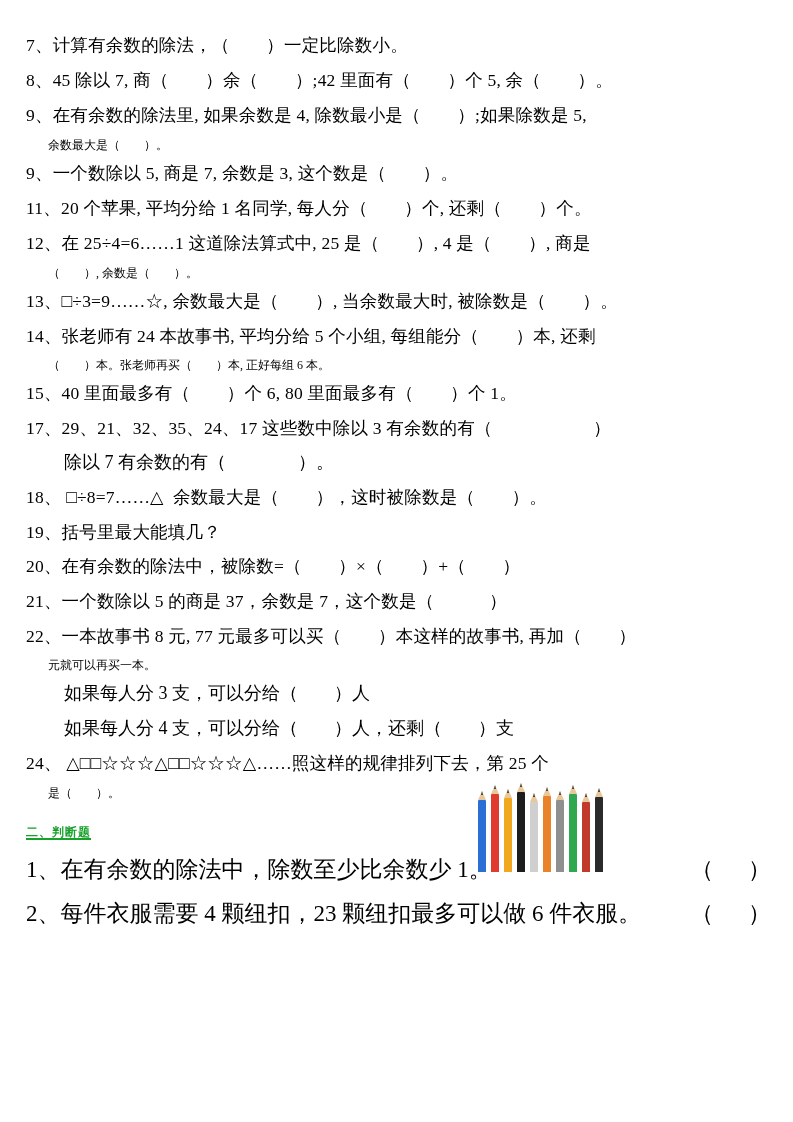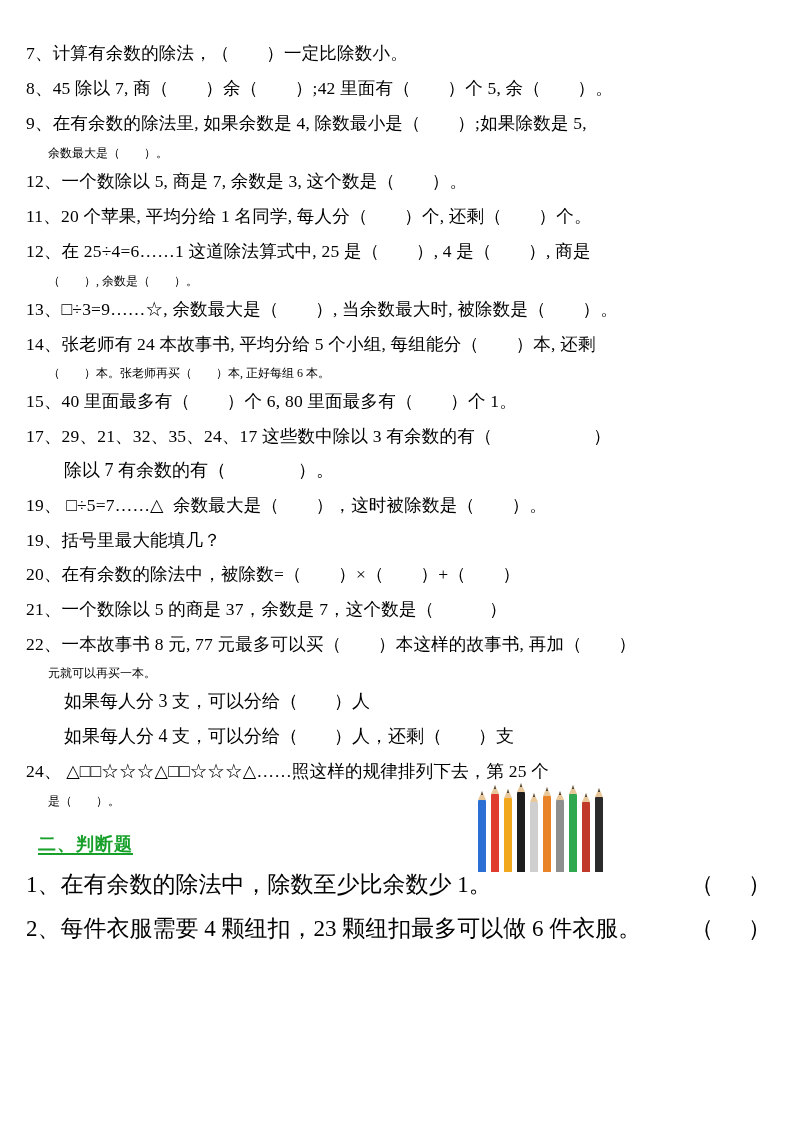--- a/index.html
+++ b/index.html
@@ -12,21 +12,21 @@
     height: 1122px;
     font-family: "Liberation Serif", "DejaVu Serif", serif;
     color: #000000;
     position: relative;
     overflow: hidden;
   }
   .page {
     position: relative;
     width: 793px;
     height: 1122px;
-    padding: 40px 22px 0 26px;
+    padding: 32px 22px 0 26px;
     box-sizing: border-box;
   }
   .q {
     font-size: 17.5px;
     line-height: 1.52;
     margin: 0 0 8.5px 0;
     white-space: pre-wrap;
     letter-spacing: 0.2px;
   }
   .q.tight { margin-bottom: 7px; }
@@ -39,24 +39,24 @@
     font-family: Liberation Serif, serif;
   }
   .sub2 {
     font-size: 12px;
     line-height: 1.5;
     margin: 0 0 6px 0;
     padding-left: 22px;
     white-space: pre-wrap;
   }
   .section-title {
-    font-size: 18px;
+    font-size: 12px;
     font-weight: bold;
     color: #17a02a;
-    margin: 16px 0 12px 12px;
+    margin: 16px 0 12px 0;
     letter-spacing: 1px;
     font-family: "Liberation Serif", "DejaVu Serif", serif;
     position: relative;
     display: inline-block;
   }
   .section-title::after {
     content: "";
     position: absolute;
     left: 0; right: 0;
     bottom: 1px;
@@ -116,39 +116,39 @@
 
 <div class="page">
 
   <p class="q">7、计算有余数的除法，（        ）一定比除数小。</p>
 
   <p class="q">8、45 除以 7, 商（        ）余（        ）;42 里面有（        ）个 5, 余（        ）。</p>
 
   <p class="q tight">9、在有余数的除法里, 如果余数是 4, 除数最小是（        ）;如果除数是 5,</p>
   <p class="sub2">余数最大是（        ）。</p>
 
-  <p class="q">12、一个数除以 5, 商是 7, 余数是 3, 这个数是（        ）。</p>
+  <p class="q">9、一个数除以 5, 商是 7, 余数是 3, 这个数是（        ）。</p>
 
   <p class="q">11、20 个苹果, 平均分给 1 名同学, 每人分（        ）个, 还剩（        ）个。</p>
 
   <p class="q tight">12、在 25÷4=6……1 这道除法算式中, 25 是（        ）, 4 是（        ）, 商是</p>
   <p class="sub2">（        ）, 余数是（        ）。</p>
 
   <p class="q">13、□÷3=9……☆, 余数最大是（        ）, 当余数最大时, 被除数是（        ）。</p>
 
   <p class="q tight">14、张老师有 24 本故事书, 平均分给 5 个小组, 每组能分（        ）本, 还剩</p>
   <p class="sub2">（        ）本。张老师再买（        ）本, 正好每组 6 本。</p>
 
   <p class="q">15、40 里面最多有（        ）个 6, 80 里面最多有（        ）个 1。</p>
 
 
   <p class="q tight">17、29、21、32、35、24、17 这些数中除以 3 有余数的有（                      ）</p>
   <p class="sub">除以 7 有余数的有（                ）。</p>
 
-  <p class="q">19、 □÷5=7……△  余数最大是（        ），这时被除数是（        ）。</p>
+  <p class="q">18、 □÷8=7……△  余数最大是（        ），这时被除数是（        ）。</p>
 
   <p class="q tight">19、括号里最大能填几？</p>
 
   <p class="q">20、在有余数的除法中，被除数=（        ）×（        ）+（        ）</p>
 
   <p class="q">21、一个数除以 5 的商是 37，余数是 7，这个数是（            ）</p>
 
   <p class="q tight">22、一本故事书 8 元, 77 元最多可以买（        ）本这样的故事书, 再加（        ）</p>
   <p class="sub2">元就可以再买一本。</p>
 

